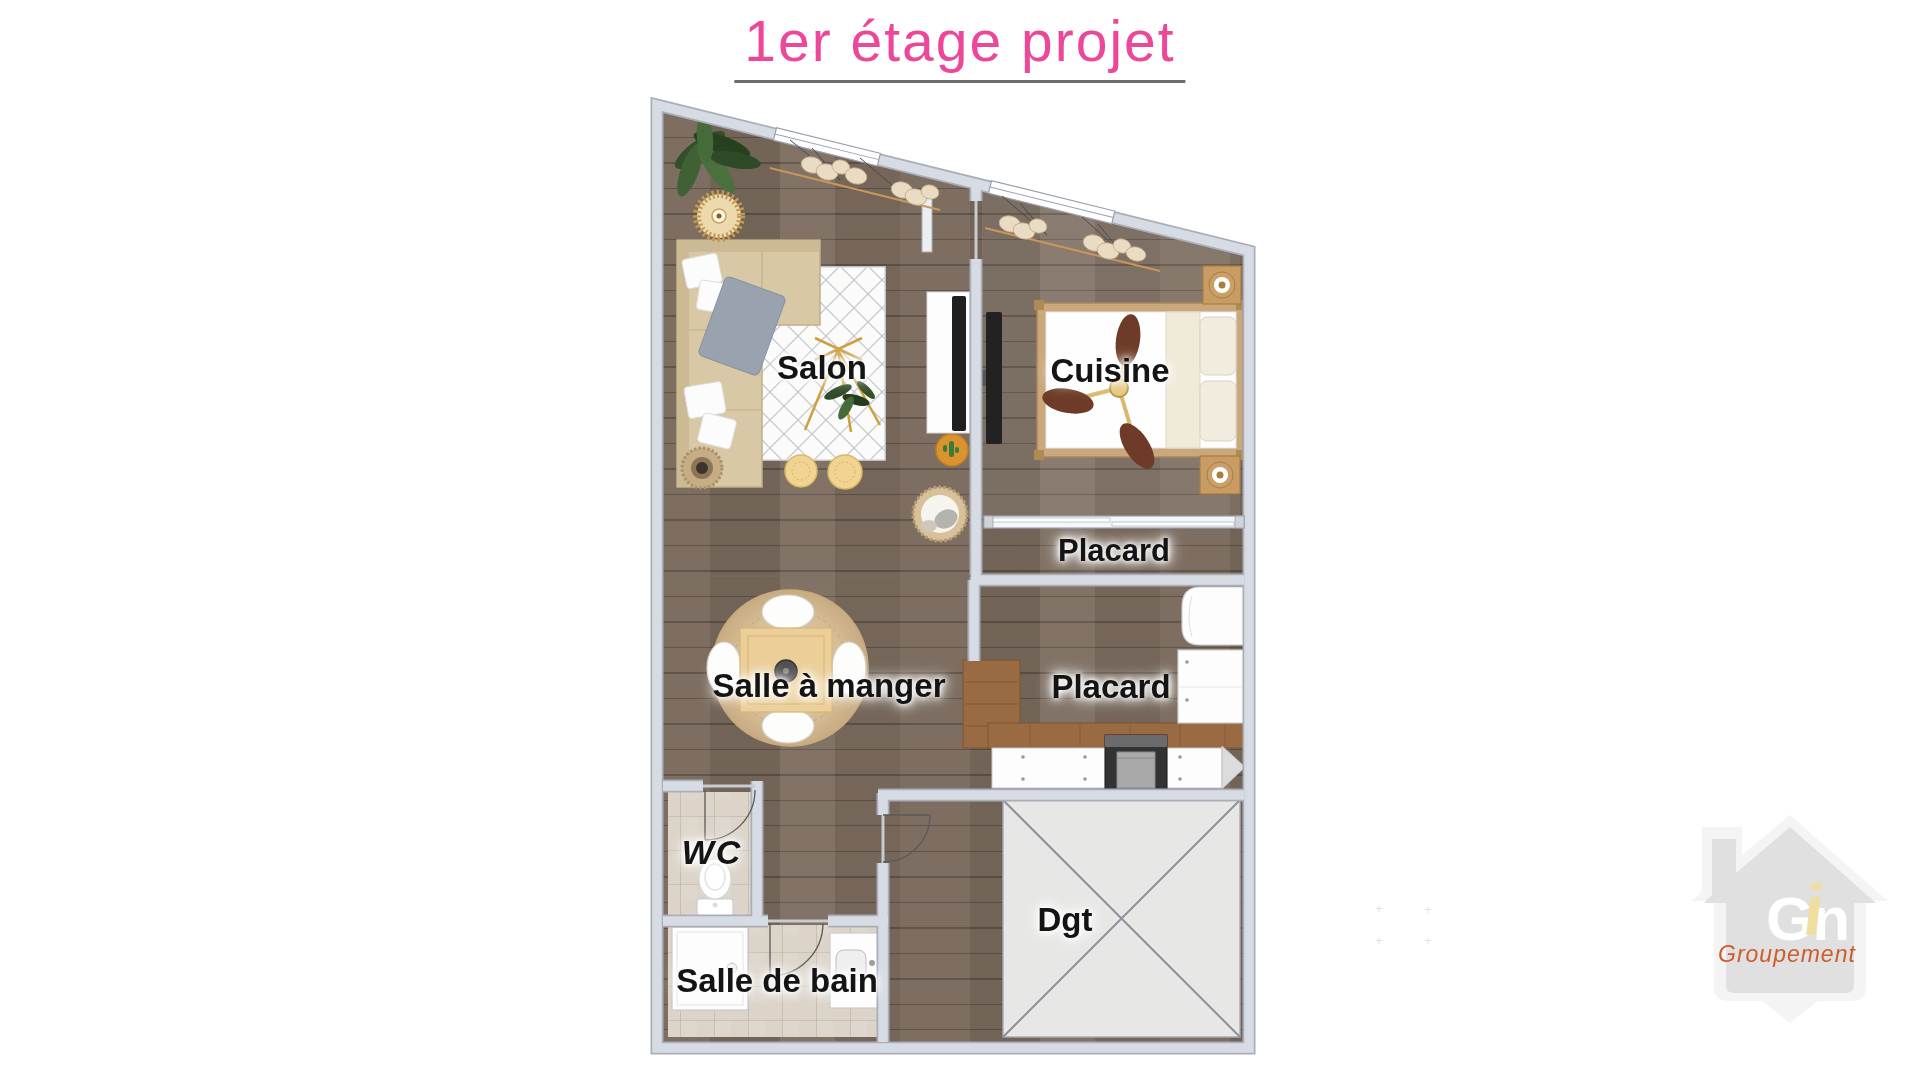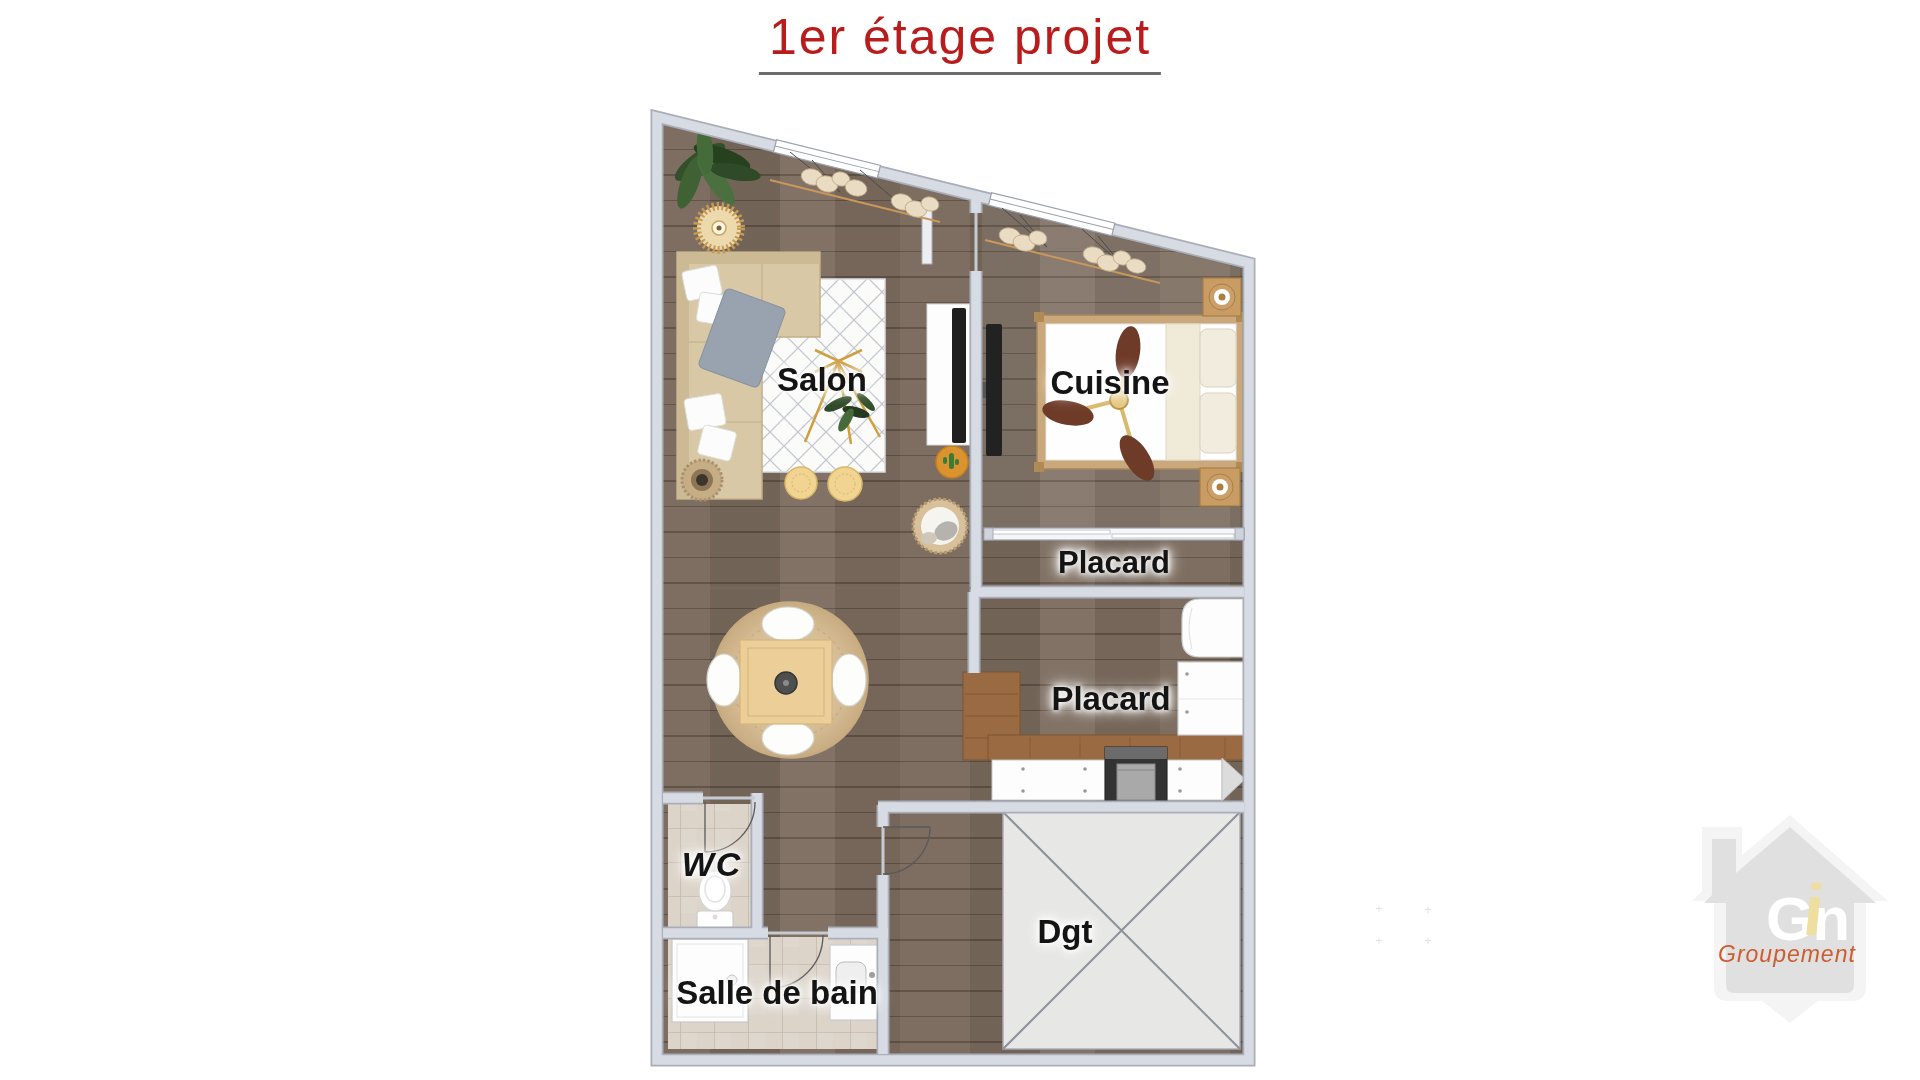--- a/index.html
+++ b/index.html
@@ -1,21 +1,21 @@
 <!DOCTYPE html>
 <html><head>
 <meta charset="utf-8">
 <style>
   html,body{margin:0;padding:0;width:1920px;height:1080px;background:#ffffff;overflow:hidden;
             font-family:"Liberation Sans", sans-serif;}
   .stage{position:absolute;left:0;top:0;width:1920px;height:1080px;}
   .title-wrap{position:absolute;left:50%;top:8px;transform:translateX(-50%);white-space:nowrap;}
-  .title{font-size:50px;color:#b91c1c;letter-spacing:2px;font-weight:500;
+  .title{font-size:57px;color:#ec4899;letter-spacing:2px;font-weight:500;
          border-bottom:3px solid #6b6c6e;padding:0 10px 7px 10px;}
-  .plan{position:absolute;left:0;top:12px;width:1920px;height:884px;}
+  .plan{position:absolute;left:0;top:0;width:1920px;height:884px;}
   .floor-base{position:absolute;left:0;top:0;width:1920px;height:1080px;
     clip-path:polygon(657px 105px,1249px 251px,1249px 1048px,657px 1048px);
     background-color:#7b6b5e;
     background-image:
       repeating-linear-gradient(90deg, rgba(255,255,255,0.05) 0px 55px, rgba(0,0,0,0.05) 55px 120px,
         rgba(255,255,255,0.02) 120px 190px, rgba(0,0,0,0.07) 190px 260px),
       repeating-linear-gradient(0deg, rgba(25,15,8,0) 0px 24px, rgba(25,15,8,0.28) 24px 25.5px);}
   svg.overlay{position:absolute;left:0;top:0;}
   .room-label{position:absolute;transform:translate(-50%,-50%);font-weight:bold;font-size:33px;
     color:#141414;white-space:nowrap;
@@ -303,20 +303,21 @@
       <g stroke="#5a5a5a" stroke-width="1.3" fill="none">
         <path d="M705,790 L705,840 M755,790 A50,50 0 0 1 705,840"></path>
         <path d="M770,923 L770,976 M823,923 A53,53 0 0 1 770,976"></path>
         <path d="M883,815 L930,815 M930,815 A47,47 0 0 1 883,862"></path>
       </g>
     </svg>
 
     <div class="room-label" style="left:822px;top:368px">Salon</div>
     <div class="room-label" style="left:1110px;top:371px">Cuisine</div>
     <div class="room-label small" style="left:1114px;top:551px">Placard</div>
+    <div class="room-label" style="left:829px;top:686px">Salle à manger</div>
     <div class="room-label" style="left:1111px;top:687px">Placard</div>
     <div class="room-label wc" style="left:712px;top:852px">WC</div>
     <div class="room-label" style="left:1065px;top:920px">Dgt</div>
     <div class="room-label" style="left:777px;top:981px">Salle de bain</div>
   </div>
 
   <div class="ghost-mark" style="left:1379px;top:908px">+</div>
   <div class="ghost-mark" style="left:1428px;top:909px">+</div>
   <div class="ghost-mark" style="left:1379px;top:940px">+</div>
   <div class="ghost-mark" style="left:1428px;top:940px">+</div>

